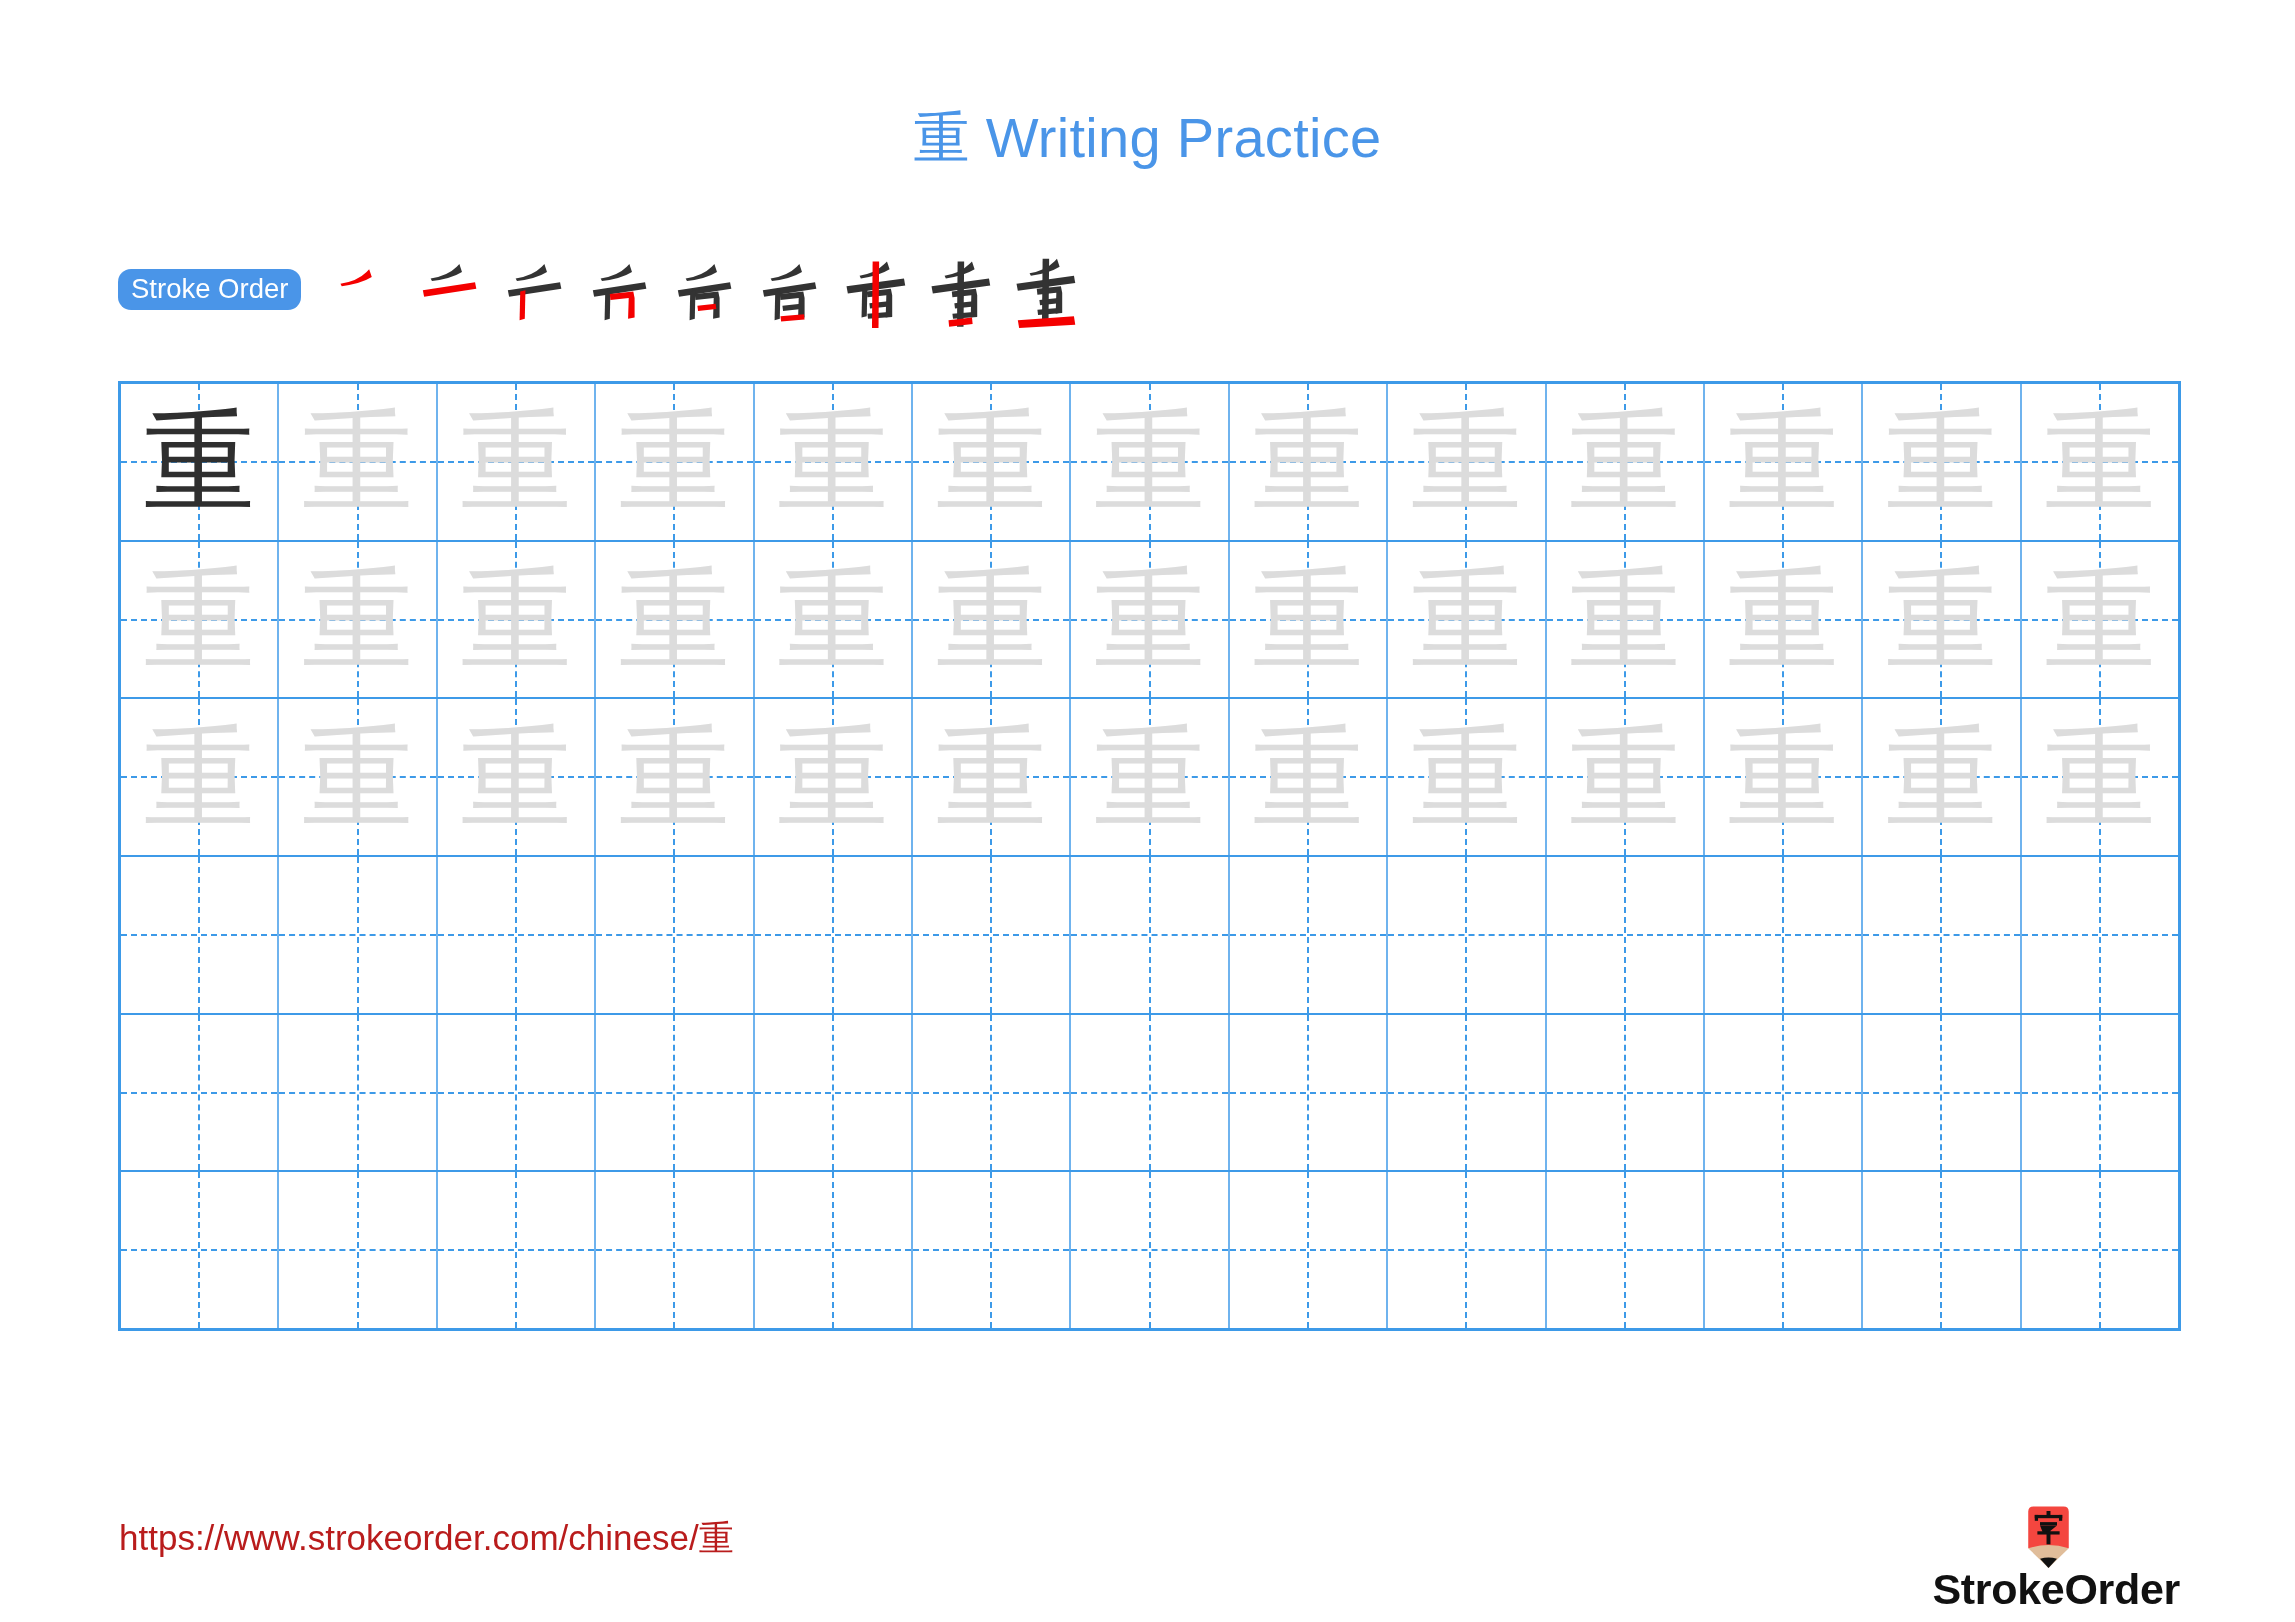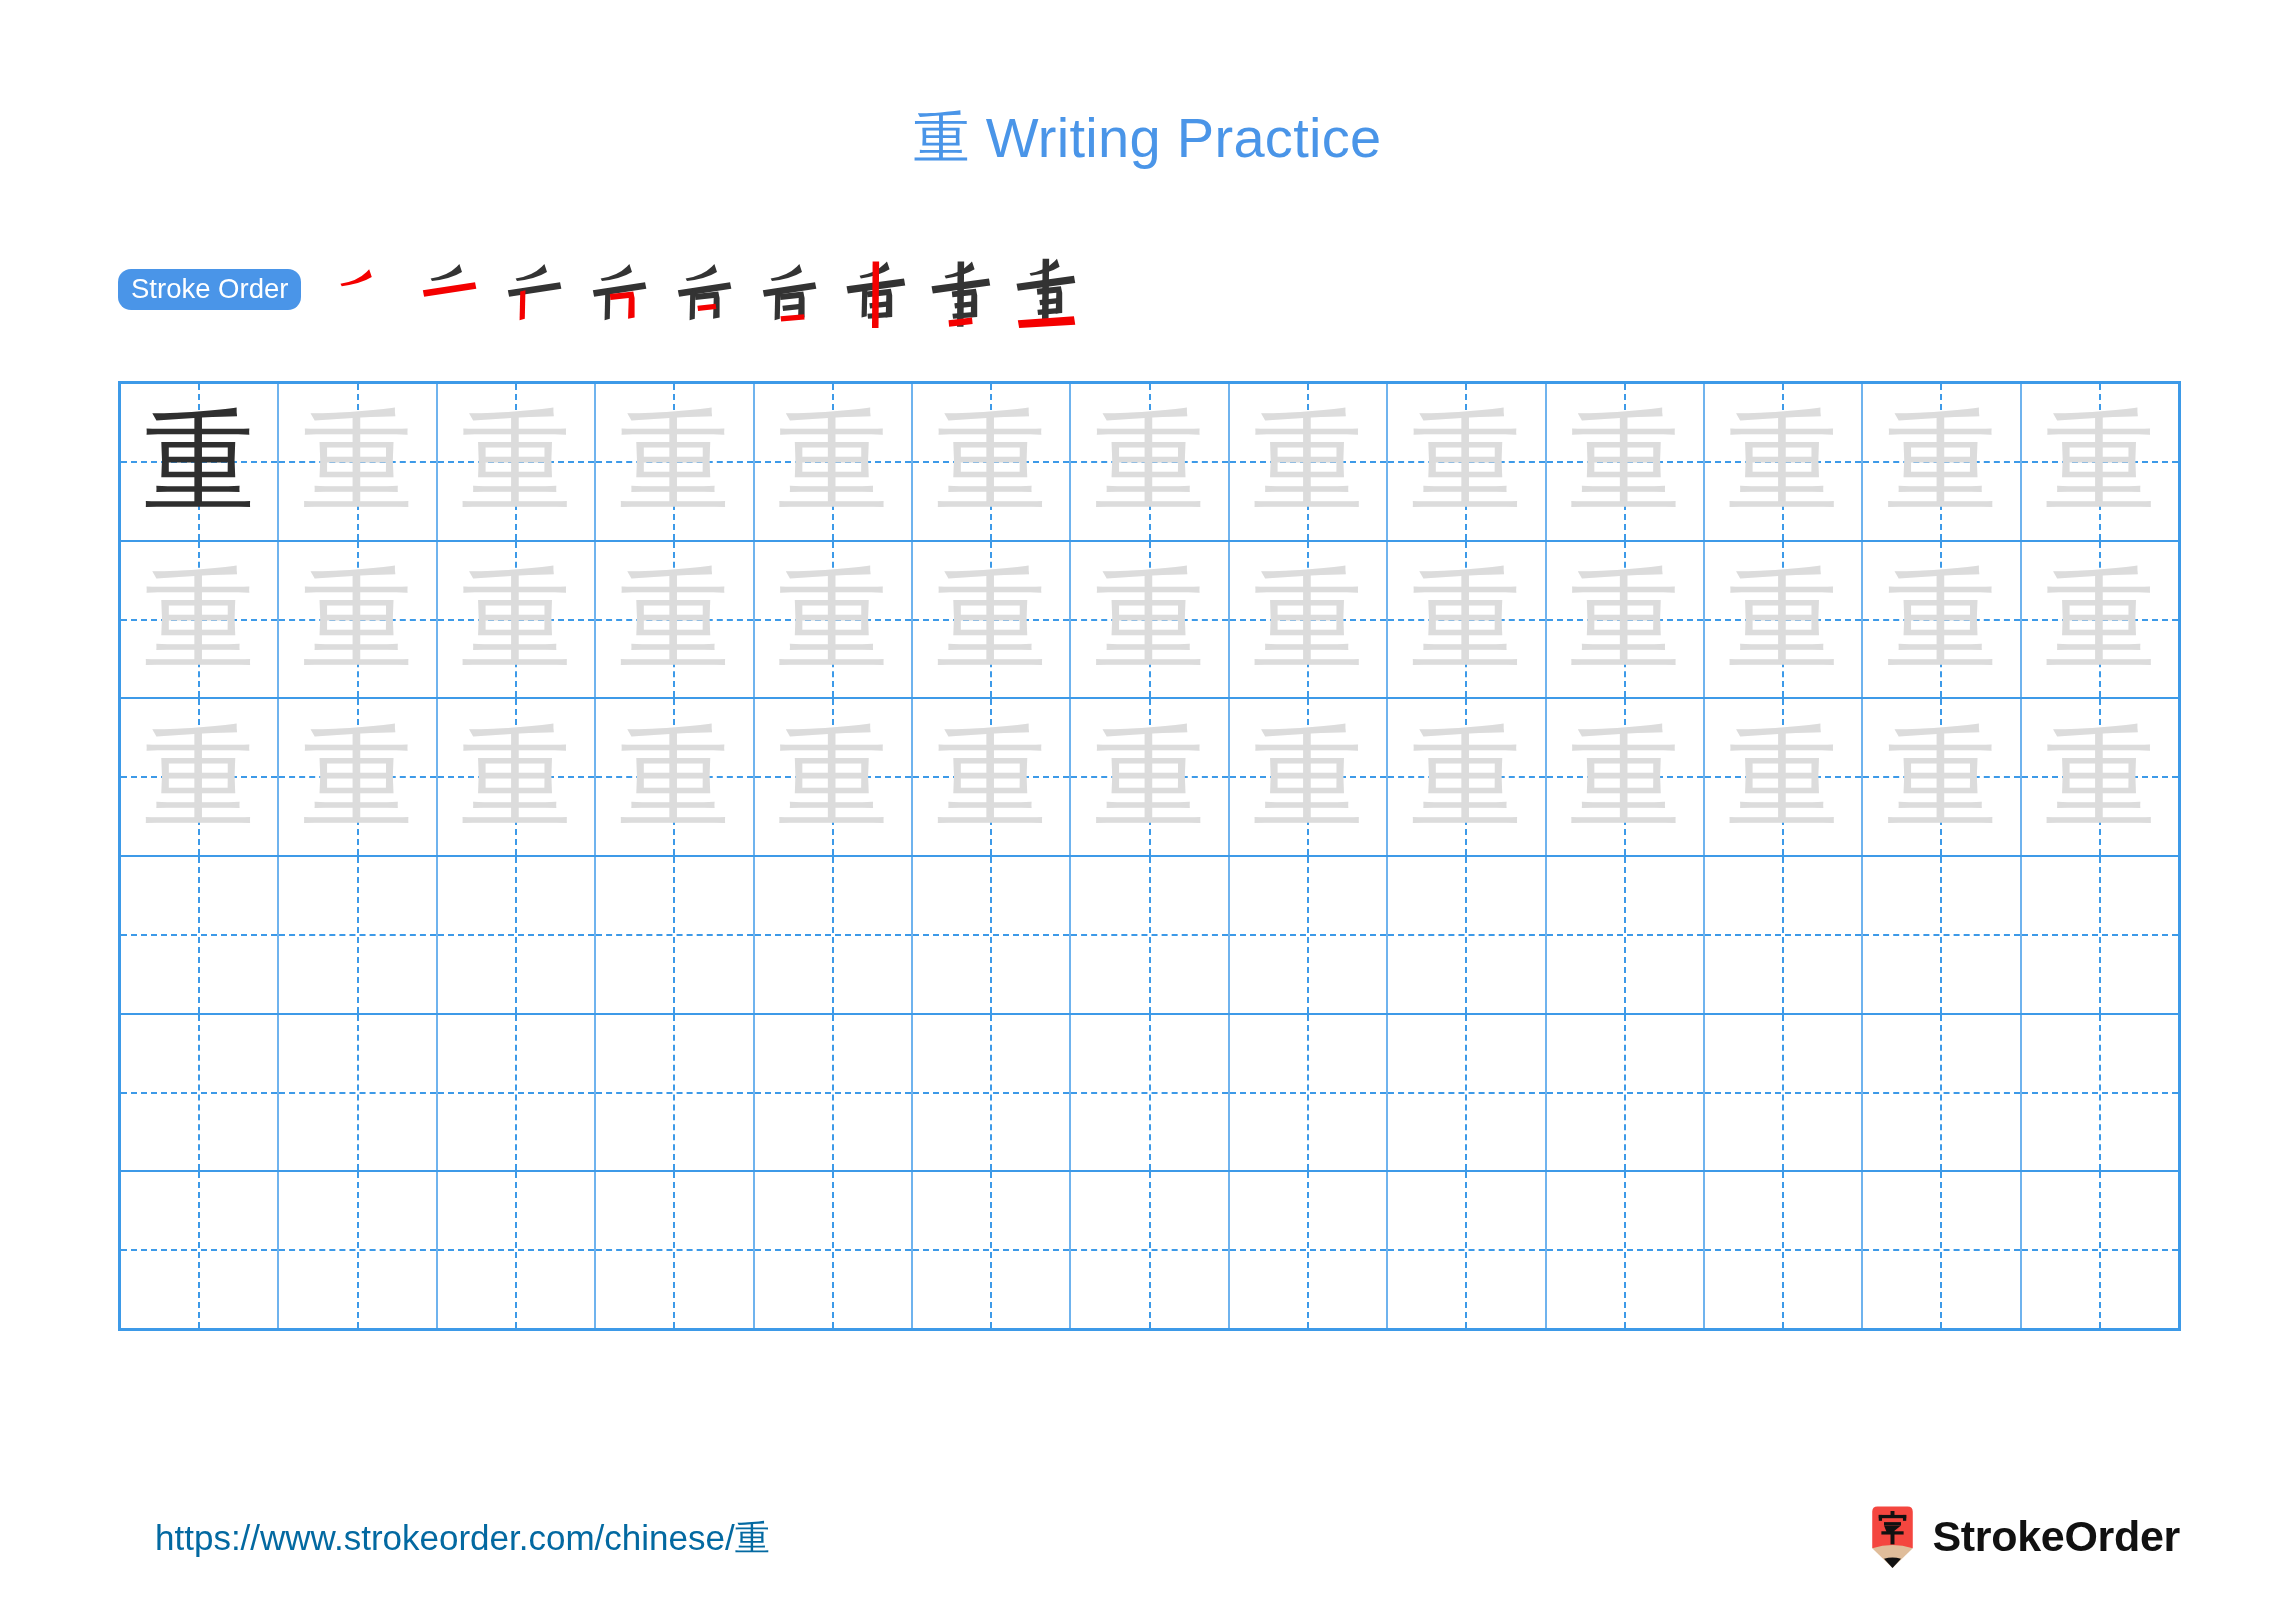--- a/index.html
+++ b/index.html
@@ -118,30 +118,30 @@
     z-index: 2;
     user-select: none;
   }
   .cell.is-dark .cell-char { color: #2f2f2f; }
 
   
   .footer-url {
     position: absolute;
     left: 119px; top: 1515px;
     font-size: 35px;
-    color: #0369a1;
+    color: #b91c1c;
     white-space: nowrap;
-    margin-left: 36px;
   }
   .footer-logo {
     position: absolute;
     right: 115px; top: 1505px;
     display: flex;
     align-items: center;
     height: 63px;
+    flex-direction: column;
   }
   .logo-mark {
     width: 51px; height: 63px;
     margin-right: 14.4px;
     flex: 0 0 auto;
   }
   .logo-text {
     font-size: 43px;
     font-weight: bold;
     color: #111111;

